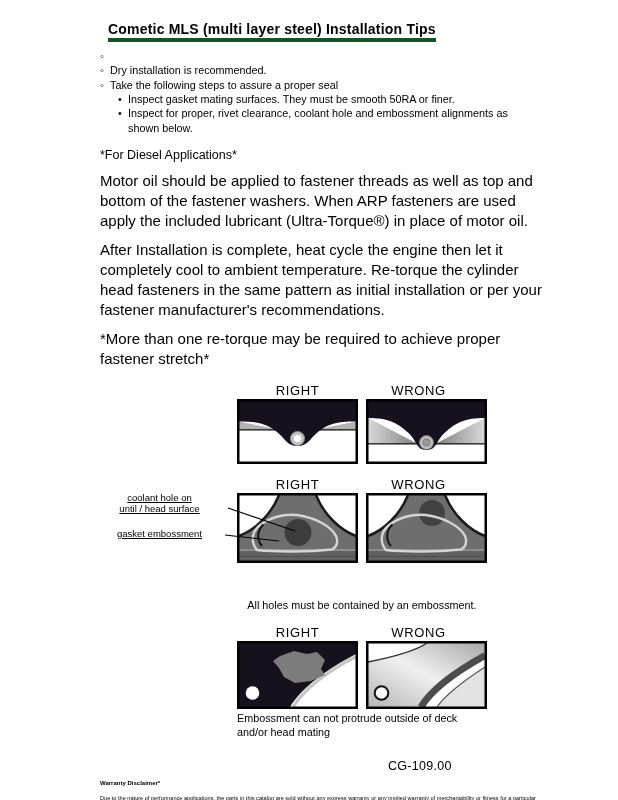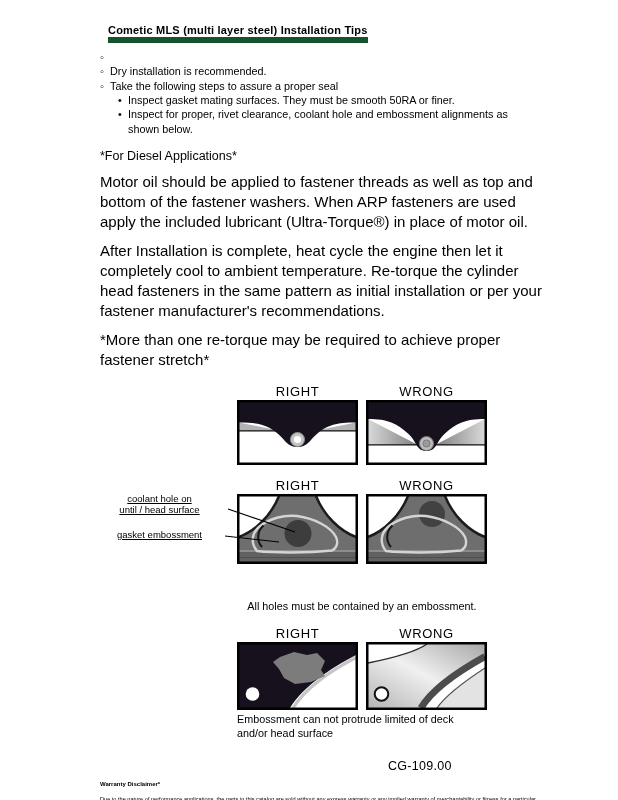--- a/index.html
+++ b/index.html
@@ -1,33 +1,33 @@
 <!DOCTYPE html>
 <html><head>
 <meta charset="utf-8">
 <style>
   html,body { margin:0; padding:0; background:#ffffff; }
   body { font-family:"Liberation Sans", sans-serif; color:#000; }
   .page { position:relative; width:618px; height:800px; background:#fff; overflow:hidden; }
   .content { position:absolute; left:100px; top:20px; width:442px; }
 
-  .doc-title { display:inline-block; margin-left:8px; font-size:11px; font-weight:bold;
-               letter-spacing:0.2px; border-bottom:6px solid #14532d; padding-bottom:1px; }
+  .doc-title { display:inline-block; margin-left:8px; font-size:14px; font-weight:bold;
+               letter-spacing:0.2px; border-bottom:4px solid #14532d; padding-bottom:1px; }
 
   .bullets { margin-top:7px; font-size:10.8px; line-height:1.33; }
   .bullet-row { display:flex; }
   .bullet-row .marker { width:10px; flex:0 0 10px; }
   .bullet-row.sub { margin-left:18px; }
 
   .diesel-heading { margin-top:13px; font-size:12.5px; font-weight:normal; }
   .para { margin-top:9px; font-size:15px; line-height:1.33; width:442px; }
 
   .diagrams { margin-top:14px; margin-left:137px; width:250px; }
   .diag-row { position:relative; margin-bottom:13px; }
-  .diag-labels { display:flex; gap:8px; }
+  .diag-labels { display:flex; }
   .diag-labels span { width:121px; text-align:center; font-size:13px; letter-spacing:0.6px; }
   .diag-boxes { display:flex; gap:8px; margin-top:1px; }
   .diag-caption { margin-top:3px; font-size:10.8px; line-height:1.25; }
   .diag-caption.center { width:250px; text-align:center;margin-top:36px; }
   .diag-caption.wrap { width:245px; }
 
   .anno-text { position:absolute; right:calc(100% + 10px); width:135px; text-align:center;
                font-size:9.5px; line-height:1.25; white-space:nowrap;text-decoration:underline; }
   .anno-lines { position:absolute; left:-130px; top:0; pointer-events:none; }
 
@@ -191,21 +191,21 @@
             <rect x="0" y="0" width="121" height="68" fill="#fff"></rect>
             <path d="M2,21 C32,15 51,9 61,2 H119 V13 C91,29 66,47 54,66 H2 Z" fill="url(#gC)"></path>
             <path d="M2,21 C32,15 51,9 61,2" stroke="#2b2b2b" stroke-width="1.4" fill="none"></path>
             <path d="M119,14.5 C91,30 66,47.5 55,66" stroke="#4c4c4c" stroke-width="7" fill="none"></path>
             <path d="M119,26 C99,39 80,53 71,66 H119 Z" fill="#e3e3e3"></path>
             <path d="M119,26 C99,39 80,53 71,66" stroke="#555" stroke-width="1.2" fill="none"></path>
             <circle cx="15.5" cy="52" r="6.8" fill="#fff" stroke="#111" stroke-width="2"></circle>
             <rect x="1.25" y="1.25" width="118.5" height="65.5" fill="none" stroke="#000" stroke-width="2.5"></rect>
           </svg>
         </div>
-        <div class="diag-caption wrap">Embossment can not protrude limited of deck and/or head surface</div>
+        <div class="diag-caption wrap">Embossment can not protrude outside of deck and/or head mating</div>
       </div>
     </div>
 
     <div class="legal">
       <div class="lg-head">Warranty Disclaimer*</div>
       <div class="lg-p">Due to the nature of performance applications, the parts in this catalog are sold without any express warranty or any implied warranty of merchantability or fitness for a particular purpose.  Cometic Gasket Inc., shall not, under any circumstances, be liable for any special, incidental or consequential damages, including, person, party or property, but not limited to, damage, or loss of property or equipment, loss of profits or revenue, cost of purchased or replacement goods, or claims of customers of the purchase, which may arise and/or result from sale, instillation or use of these parts.  Installation of these parts could adversely affect the motor manufacturers warranty coverage.</div>
       <div class="lg-p tight">VENUE-The agreed upon venue, in the event of dispute whatsoever between the parties, whether instituted by either party, including, but not limited to, contract terms, payment terms, delivery, type, defects, sufficiency of product, shall be the Court of Common Pleas, Lake County, Ohio or the Painesville Municipal Court, Lake County, Ohio, depending on the amount in controversy.</div>
       <div class="lg-p">This agreement shall be governed by and construed under the laws of the State of Ohio.</div>
       <div class="lg-p">All prices and terms are subject to change without notice.</div>
       <div class="lg-p">Terms COD- Secured with a completed dealer/jobber application on File, COD-Company check with a current credit card number on file.  Open accounts may be established by well rated firms.  A credit application is available upon request.  Open accounts are due payable Net 30 days from date of invoice.  No statement will be sent.  If an account becomes 60 or more days past due, it is subject to being placed on credit hold.  No orders will be shipped or new orders accepted until past due balance is paid.  If an account becomes 90 or more days past due, it is subject to being placed for collections.  All costs of collection are the responsibility of the customer, including attorney fees, court costs, and other expenses of litigation.</div>

